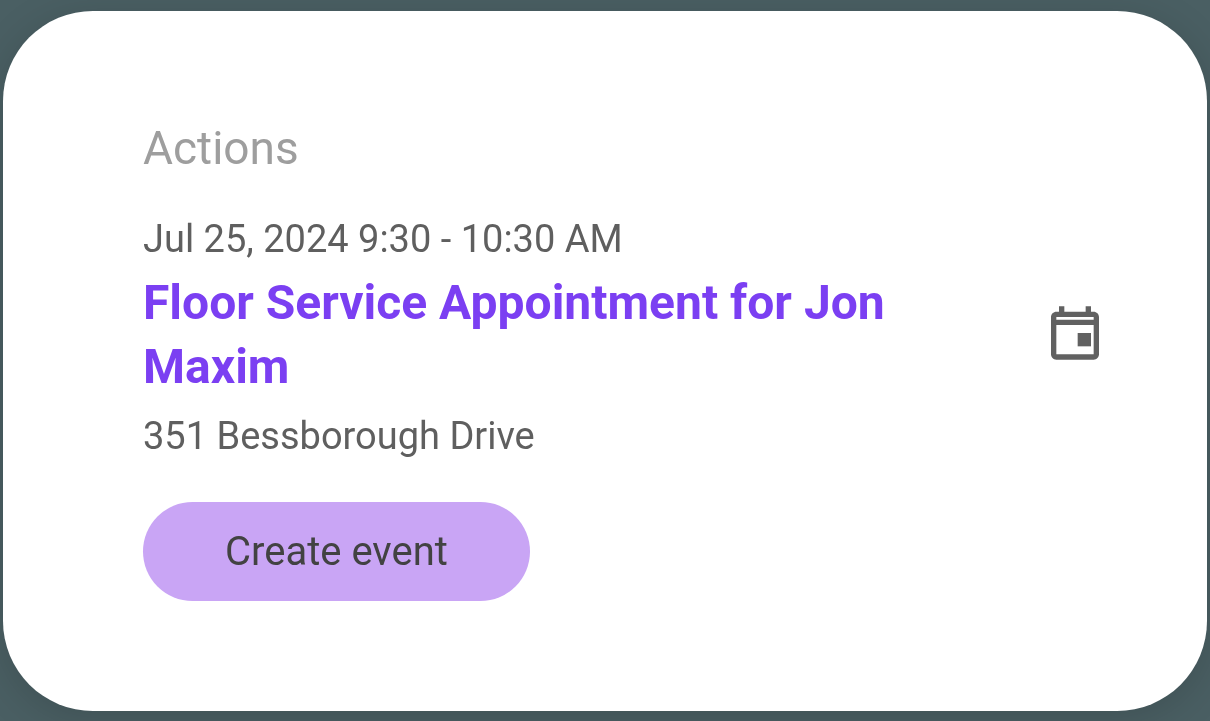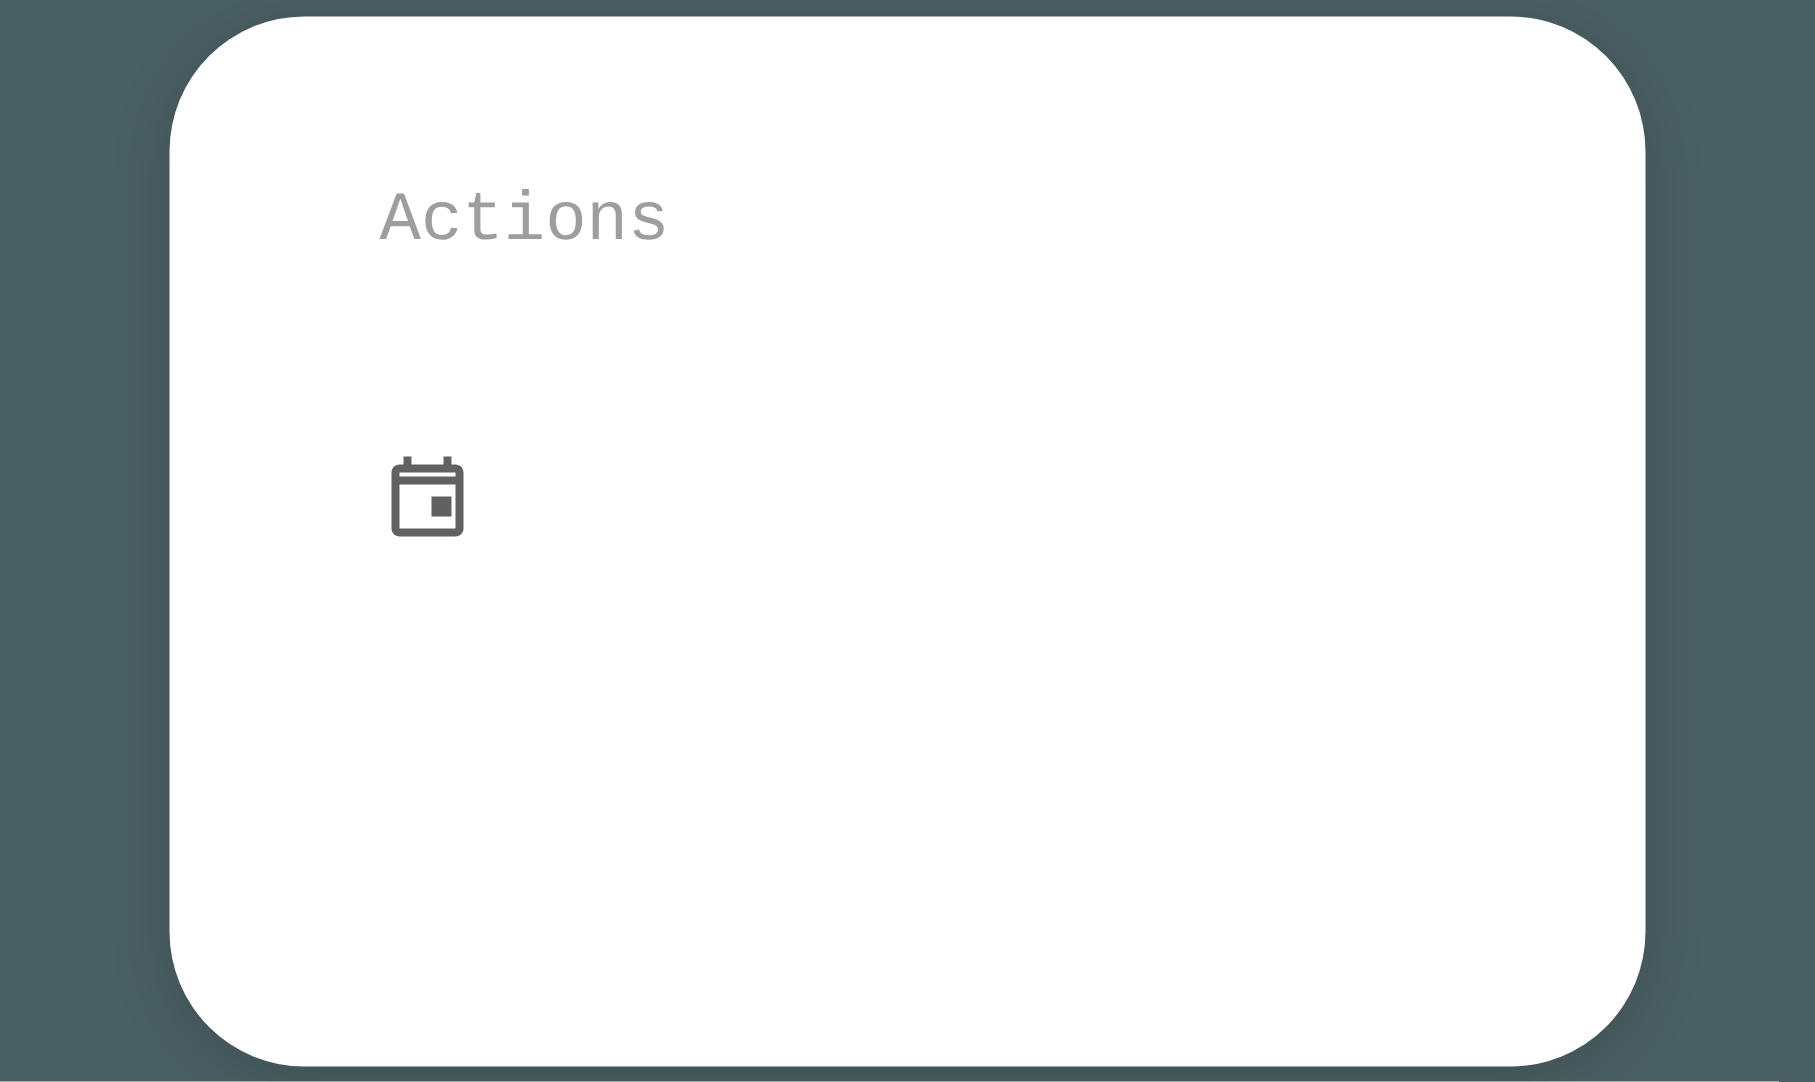--- a/index.html
+++ b/index.html
@@ -12,26 +12,25 @@
       background: #4a5f63;
       width: 1210px;
       height: 721px;
       display: flex;
       align-items: center;
       justify-content: center;
     }
     .card {
       background: #ffffff;
       border-radius: 90px;
-      width: 984px;
+      width: 1204px;
       height: 700px;
       padding: 110px 100px 90px 140px;
       box-shadow: 0 8px 40px rgba(0,0,0,0.15);
       position: relative;
-      font-family: Liberation Mono, monospace;
     }
     .section-label {
       color: #9e9e9e;
       font-size: 46px;
       font-weight: 400;
       margin-bottom: 42px;
     }
     .content-row {
       display: flex;
       align-items: flex-start;
@@ -82,20 +81,26 @@
       display: block;
     }
   </style>
 </head>
 <body>
 
 <div class="card">
   <div class="section-label">Actions</div>
 
   <div class="content-row">
+    <div class="content-main">
+      <div class="datetime">Jul 25, 2024 9:30 - 10:30 AM</div>
+      <div class="event-title">Floor Service Appointment for Jon Maxim</div>
+      <div class="location">351 Bessborough Drive</div>
+      <button class="create-button">Create event</button>
+    </div>
 
     <div class="icon-wrap">
       <svg class="calendar-icon" viewBox="0 0 24 24" fill="#616161">
         <path d="M19 4h-1V2h-2v2H8V2H6v2H5c-1.1 0-2 .9-2 2v14c0 1.1.9 2 2 2h14c1.1 0 2-.9 2-2V6c0-1.1-.9-2-2-2zm0 16H5V9h14v11zM5 7V6h14v1H5z"></path>
         <rect x="13" y="12" width="5" height="5"></rect>
       </svg>
     </div>
   </div>
 </div>
 

